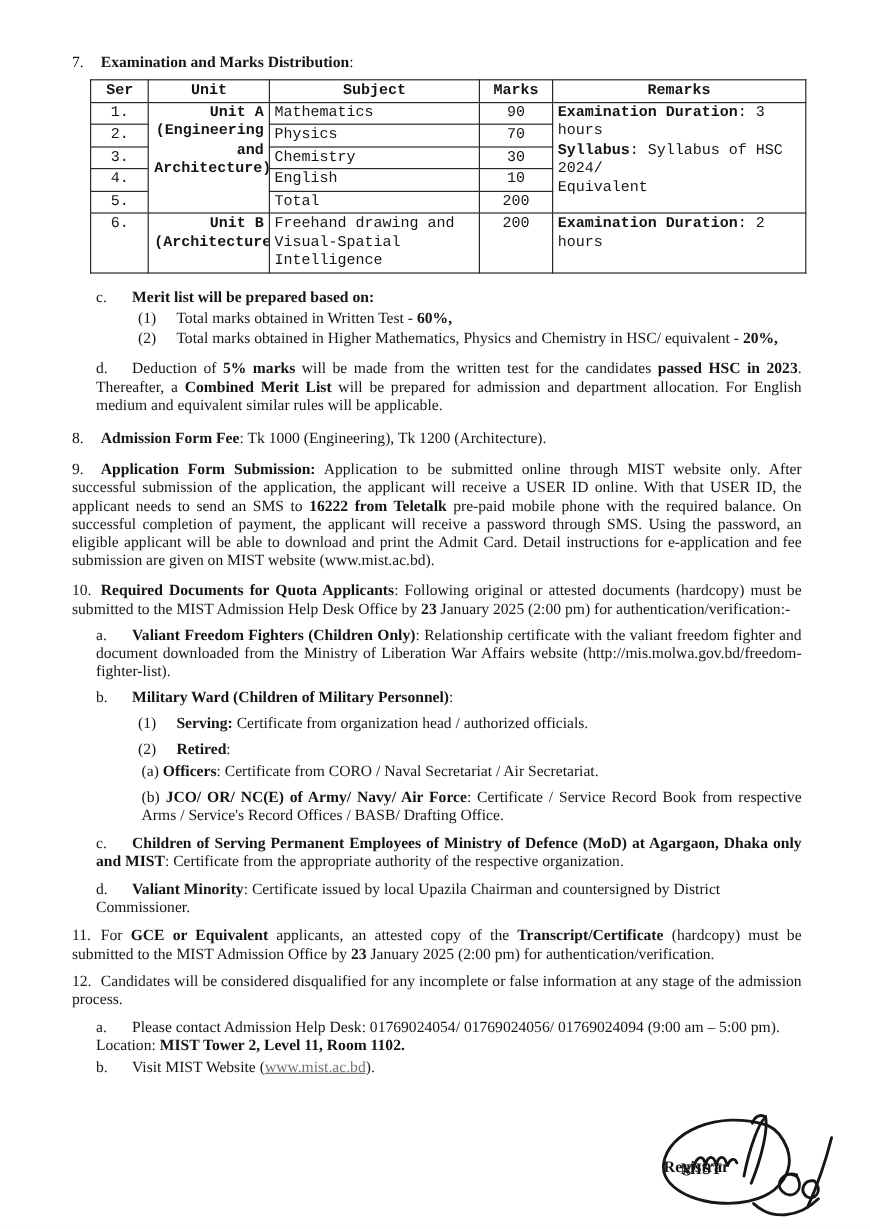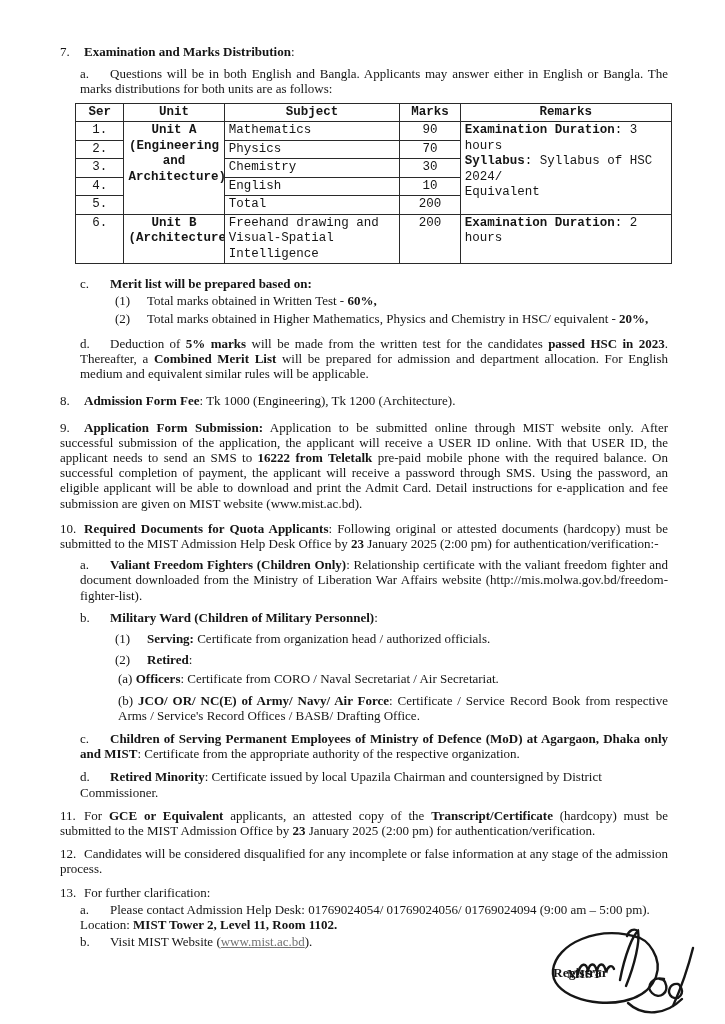--- a/index.html
+++ b/index.html
@@ -31,37 +31,36 @@
     font-size:12.5px;line-height:1.24;font-family:Liberation Mono, monospace;
   }
   table.marks th,table.marks td{
     border:1px solid #2a2a2a;padding:1px 4px;vertical-align:top;
     overflow:hidden;
   }
   table.marks th{text-align:center;font-weight:bold;}
   .c-ser{width:45px;} .c-unit{width:93px;} .c-subj{width:163px;}
   .c-marks{width:56px;} .c-rem{width:196px;}
   td.ser,td.marksv{text-align:center;}
-  td.unit{text-align:center;font-weight:bold;}
+  td.unit{text-align:right;font-weight:bold;}
 
   a.doclink{color:#737373;text-decoration:underline;cursor:pointer;}
 
   .sig{position:absolute;left:540px;top:922px;width:180px;height:100px;}
   .sig .t1{position:absolute;left:13px;top:43px;font-weight:bold;font-size:13.5px;}
   .sig .t2{position:absolute;left:27px;top:44px;font-weight:bold;font-size:13.5px;}
   .sig svg{position:absolute;left:0;top:0;}
 </style>
 </head>
 <body>
 
 <div class="page">
 
   <p class="mb7"><span class="lbl num">7.</span><span><b>Examination and Marks Distribution</b><span>:</span></span></p>
 
-  <p class="just ind1 mb6"><span class="lbl sub">a.</span><span><span>Questions will be in both English and Bangla. Applicants may answer either in English or Bangla. The marks distributions for both units are as follows:</span></span></p>
 
   <table class="marks">
     <colgroup>
       <col class="c-ser">
         <col class="c-unit">
         <col class="c-subj">
         <col class="c-marks">
         <col class="c-rem">
     </colgroup>
     <thead>
@@ -133,27 +132,26 @@
   <p class="ind2 mb6"><span class="lbl subnum">(1)</span><span><b>Serving:</b><span> Certificate from organization head / authorized officials.</span></span></p>
 
   <p class="ind2 mb4"><span class="lbl subnum">(2)</span><span><b>Retired</b><span>:</span></span></p>
 
   <p class="ind3 mb6"><span><span>(a) </span><b>Officers</b><span>: Certificate from CORO / Naval Secretariat / Air Secretariat.</span></span></p>
 
   <p class="just ind3 mb8"><span><span>(b) </span><b>JCO/ OR/ NC(E) of Army/ Navy/ Air Force</b><span>: Certificate / Service Record Book from respective Arms / Service's Record Offices / BASB/ Drafting Office.</span></span></p>
 
   <p class="just ind1 mb8"><span class="lbl sub">c.</span><span><b>Children of Serving Permanent Employees of Ministry of Defence (MoD) at Agargaon, Dhaka only and MIST</b><span>: Certificate from the appropriate authority of the respective organization.</span></span></p>
 
-  <p class="ind1 mb8"><span class="lbl sub">d.</span><span><b>Retired Minority</b><span>: Certificate issued by local Upazila Chairman and countersigned by District Commissioner.</span></span></p>
+  <p class="ind1 mb8"><span class="lbl sub">d.</span><span><b>Valiant Minority</b><span>: Certificate issued by local Upazila Chairman and countersigned by District Commissioner.</span></span></p>
 
   <p class="just mb8"><span class="lbl num">11.</span><span><span>For </span><b>GCE or Equivalent</b><span> applicants, an attested copy of the </span><b>Transcript/Certificate</b><span> (hardcopy) must be submitted to the MIST Admission Office by </span><b>23</b><span> January 2025 (2:00 pm) for authentication/verification.</span></span></p>
 
   <p class="just mb8"><span class="lbl num">12.</span><span><span>Candidates will be considered disqualified for any incomplete or false information at any stage of the admission process.</span></span></p>
 
-  <p class="mb2"><span class="lbl num">13.</span><span><span>For further clarification:</span></span></p>
 
   <p class="ind1 mb2"><span class="lbl sub">a.</span><span><span>Please contact Admission Help Desk: 01769024054/ 01769024056/ 01769024094 (9:00 am – 5:00 pm).</span><br><span>Location: </span><b>MIST Tower 2, Level 11, Room 1102.</b></span></p>
 
   <p class="ind1"><span class="lbl sub">b.</span><span>Visit MIST Website (</span><a class="doclink">www.mist.ac.bd</a><span>).</span></p>
 
   <div class="sig">
     <span class="t1">Registrar</span>
     <span class="t2">MIST</span>
     <svg width="180" height="100" viewBox="0 0 180 100" fill="none" stroke="#161616" stroke-width="2.4" stroke-linecap="round">
       <path d="M 100,16 C 58,2 16,22 13,48 C 10,72 52,86 84,79 C 112,73 122,52 116,35 C 112,25 107,19 100,16 Z"></path>

